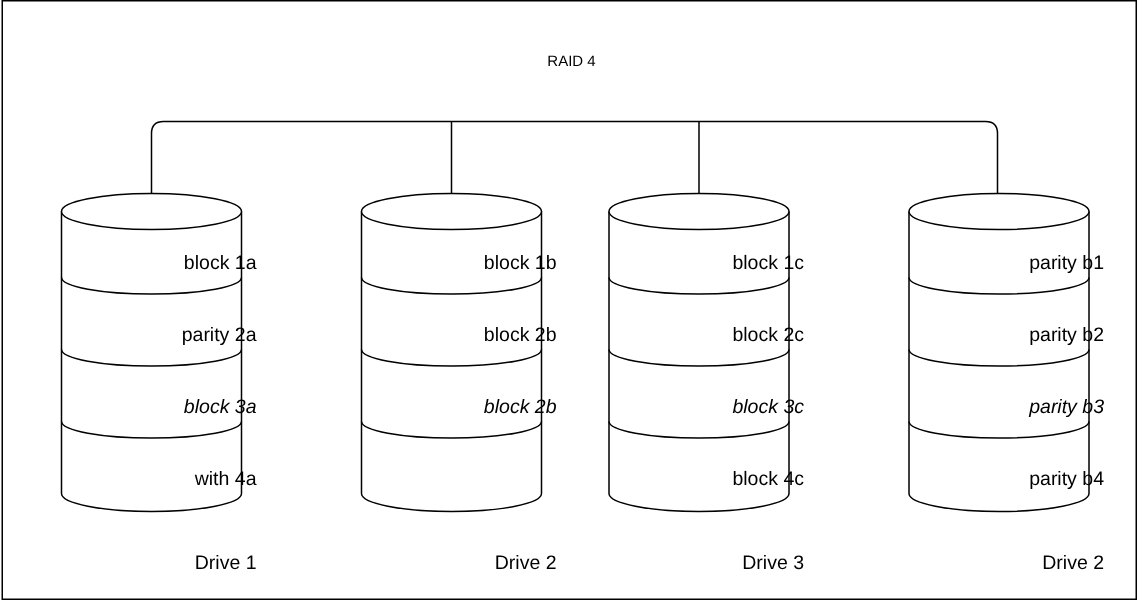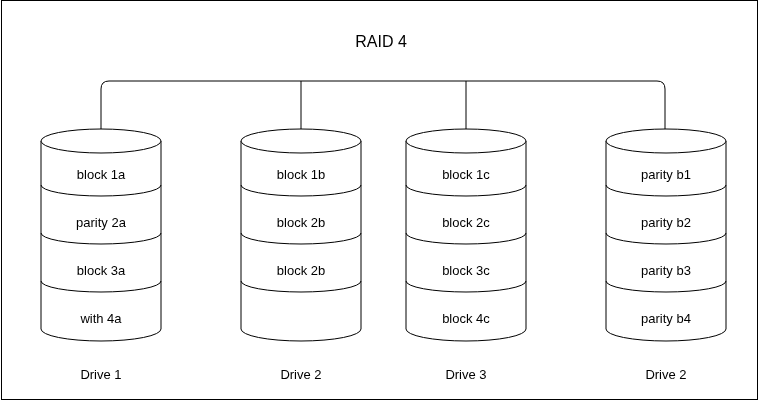--- a/index.html
+++ b/index.html
@@ -20,41 +20,41 @@
     position: absolute;
     left: 0;
     top: 0;
   }
   .title {
     position: absolute;
     left: 0;
     top: 34px;
     width: 762px;
     text-align: center;
-    font-size: 16px;
+    font-size: 10px;
     line-height: 15px;
     white-space: nowrap;
   }
   .block-label, .drive-name {
     position: absolute;
     width: 140px;
     left: calc(var(--cx) - 70px);
     height: 16px;
     line-height: 16px;
-    text-align: center;
+    text-align: right;
     font-size: 13px;
     white-space: nowrap;
   }
   .d1 { --cx: 101px; }
   .d2 { --cx: 301px; }
   .d3 { --cx: 466px; }
   .d4 { --cx: 666px; }
   .r1 { top: 167px; }
   .r2 { top: 215px; }
-  .r3 { top: 263px; }
+  .r3 { top: 263px; font-style: italic; }
   .r4 { top: 311px; }
   .rname { top: 367px; }
 </style>
 </head>
 <body>
 
 <div class="canvas">
 
   <svg class="diagram-svg" width="762" height="402" viewBox="0 0 762 402">
     <g fill="none" stroke="#000000" stroke-width="1">

